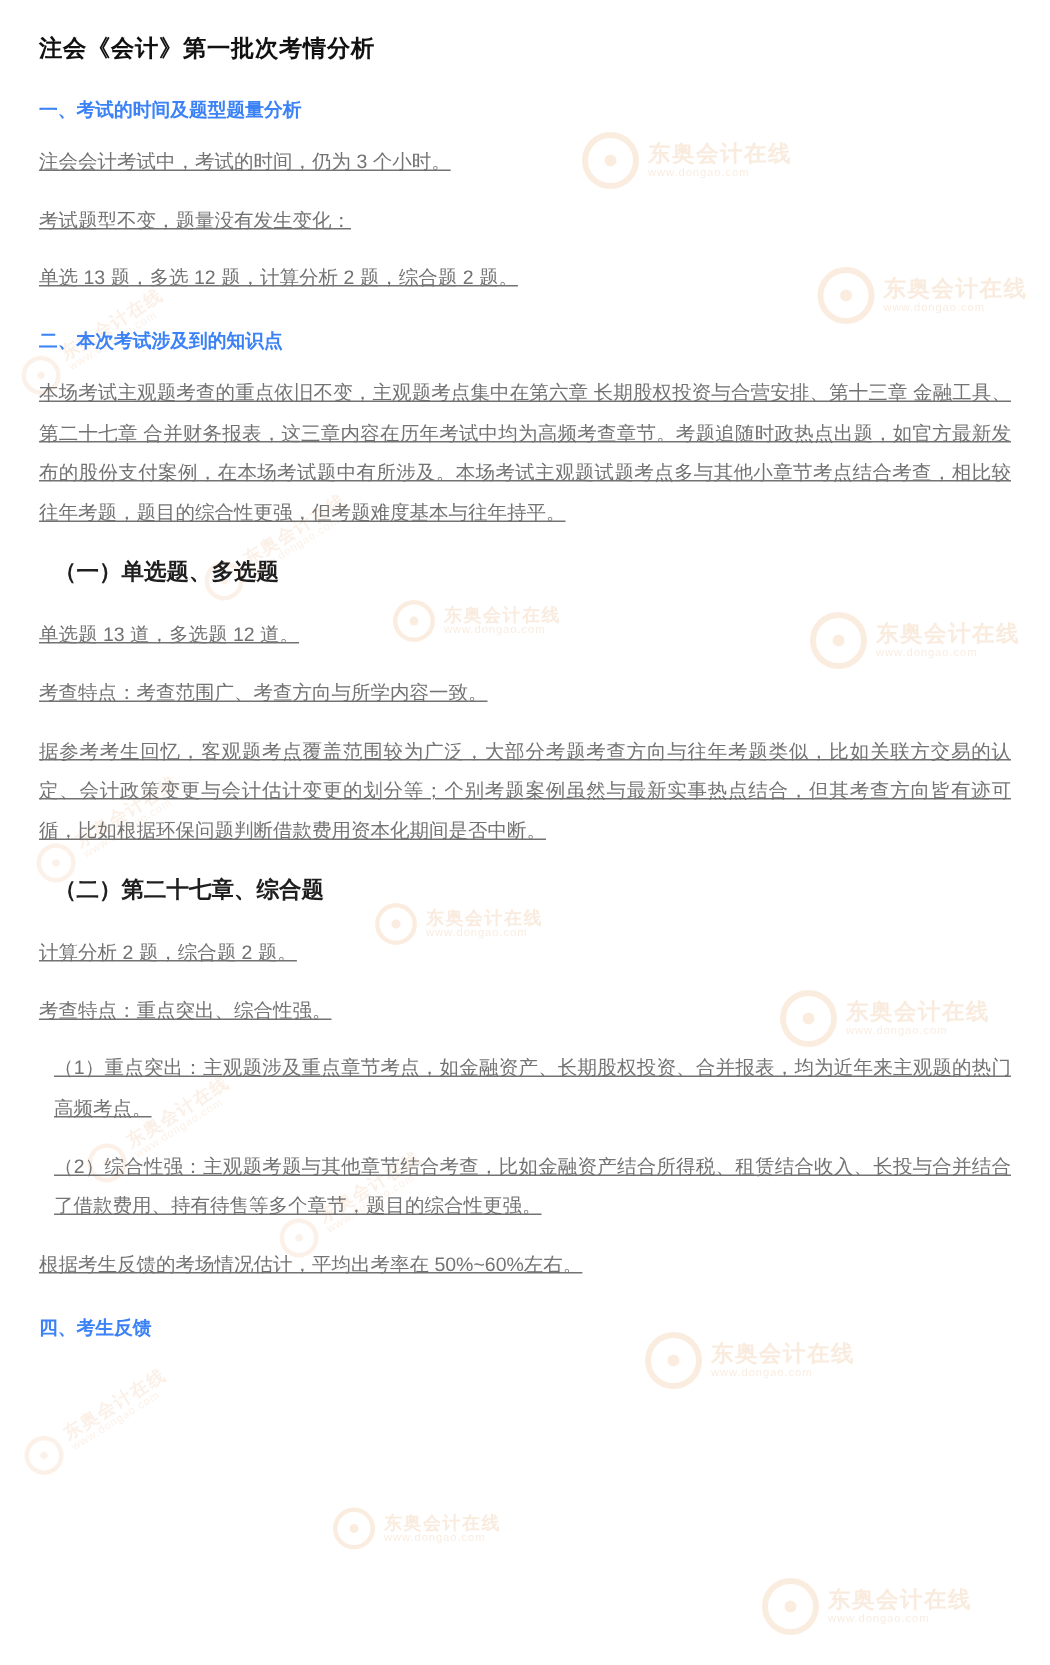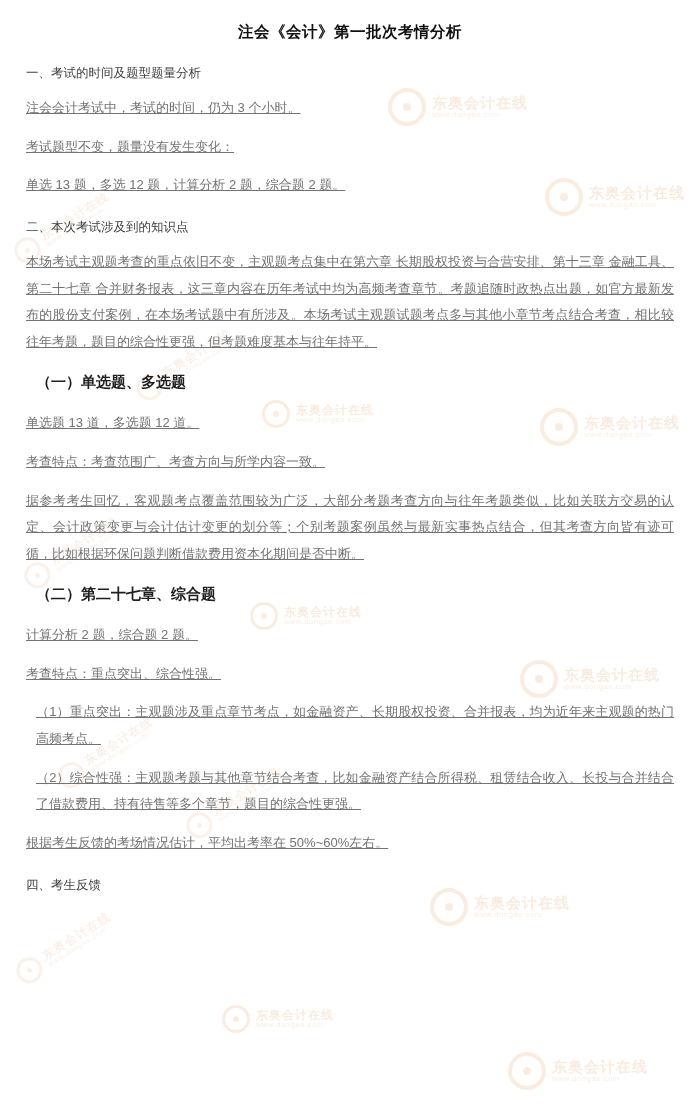--- a/index.html
+++ b/index.html
@@ -82,30 +82,30 @@
 
   
   .content {
     position: relative;
     z-index: 2;
     padding: 16px 26px 10px 26px;
   }
   h1.doc-title {
     font-size: 15.5px;
     font-weight: bold;
-    text-align: center;
+    text-align: left;
     margin: 6px 0 22px 0;
     letter-spacing: 0.5px;
     color: #111;
   }
   h2.sec-head {
     font-size: 12.5px;
-    font-weight: normal;
+    font-weight: bold;
     margin: 20px 0 13px 0;
-    color: #404040;
+    color: #3b82f6;
   }
   p.para {
     font-size: 13px;
     line-height: 2.05;
     margin: 0 0 12px 0;
     text-align: justify;
     color: #737373;
     text-decoration: underline;
   }
   p.sub {

